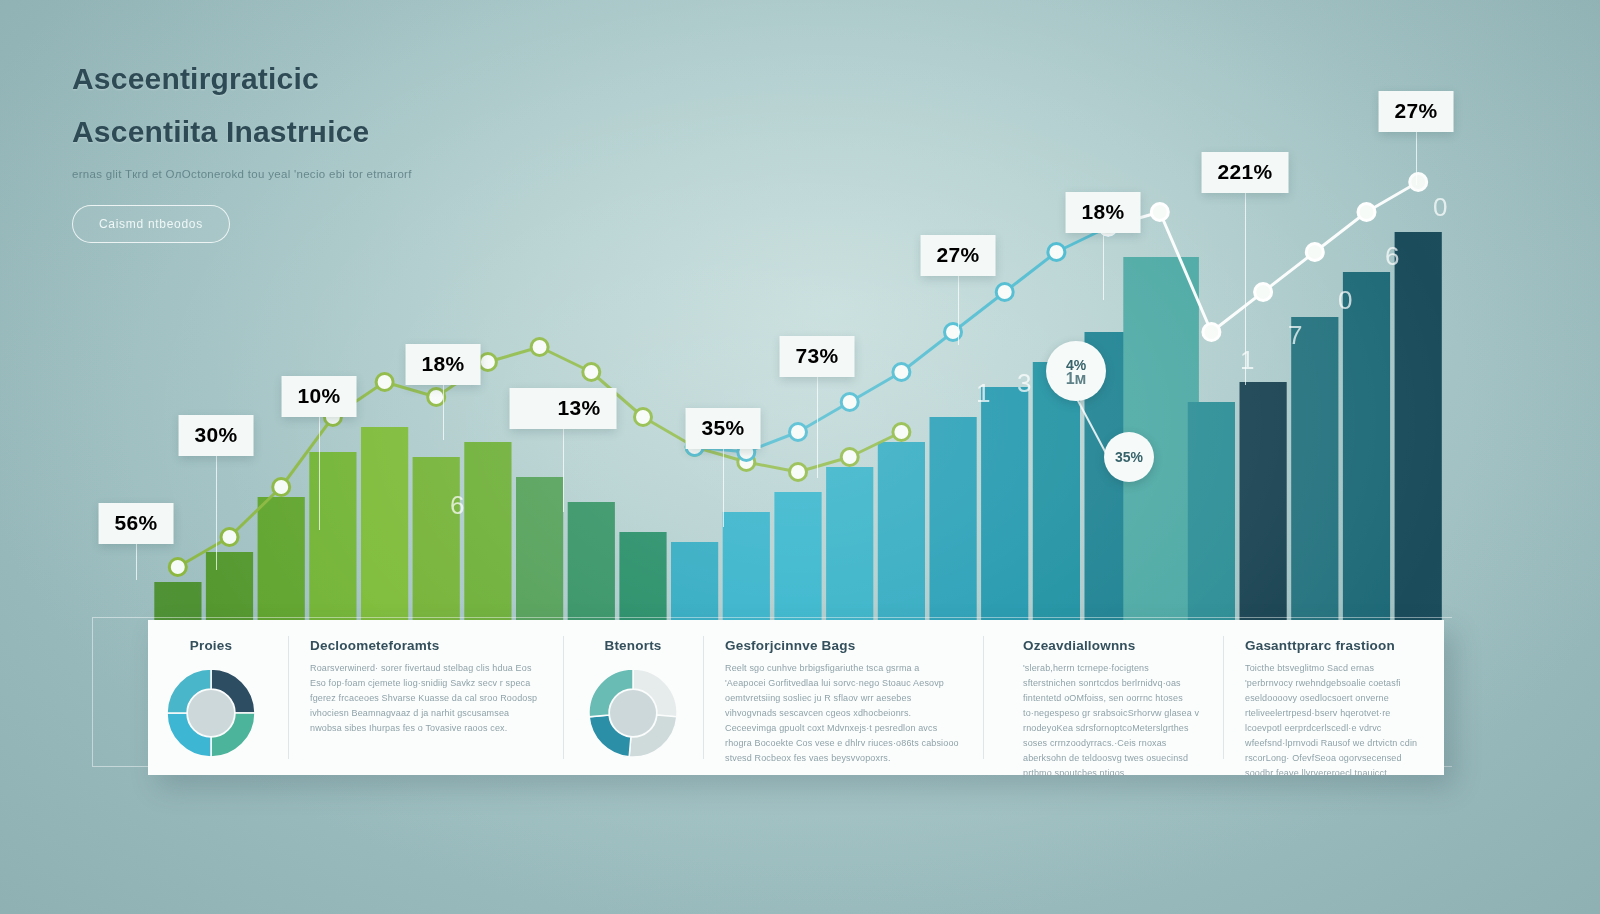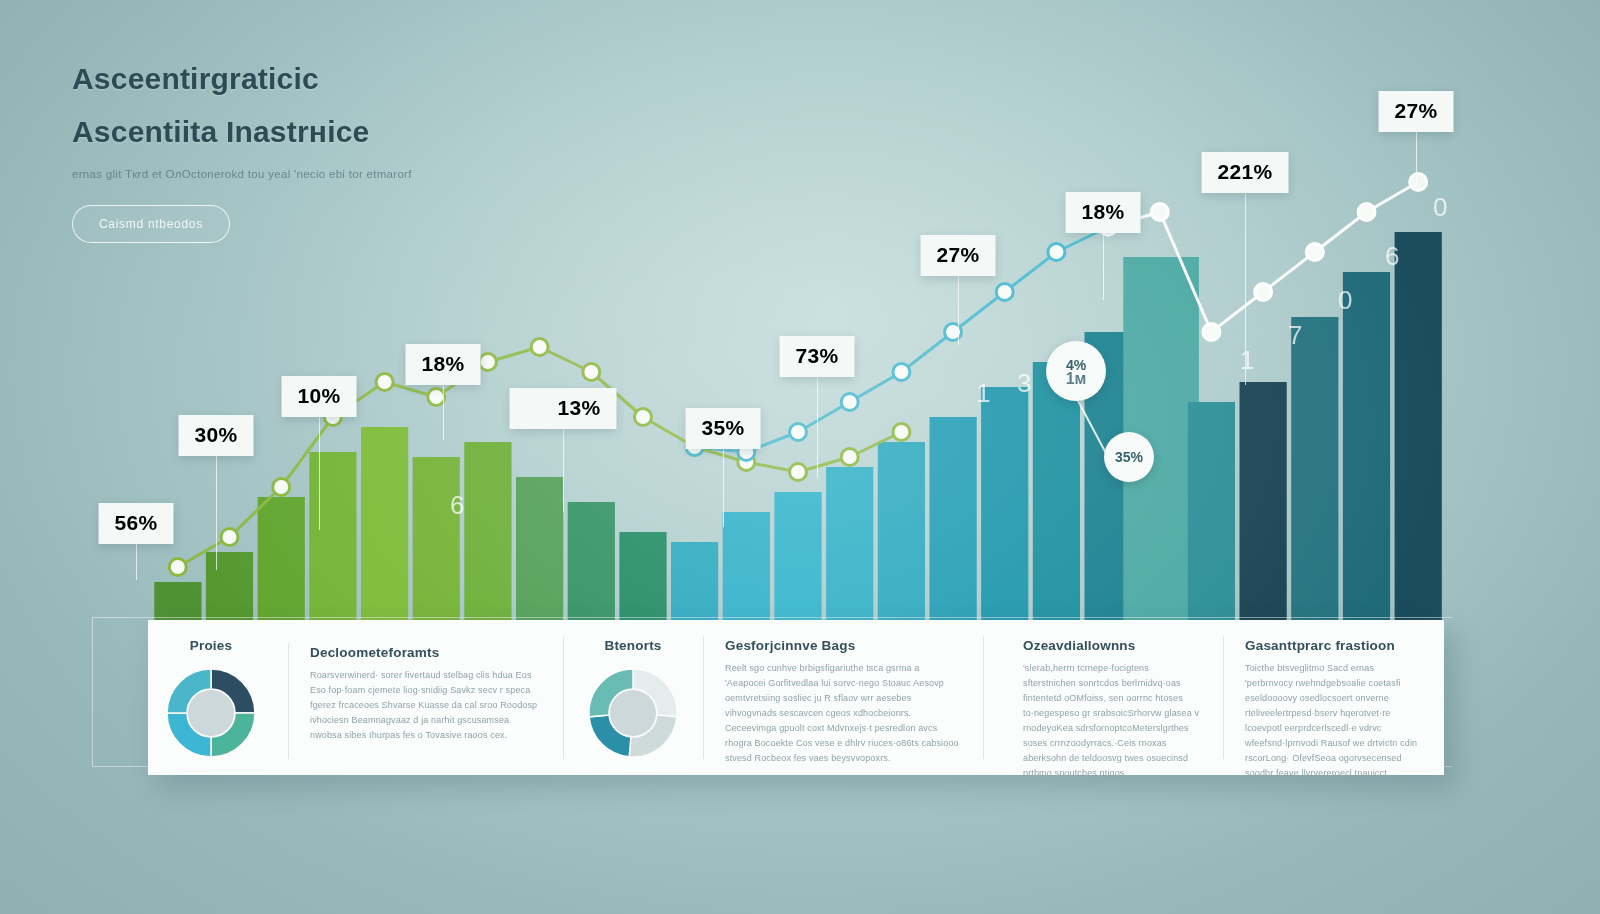--- a/index.html
+++ b/index.html
@@ -317,21 +317,21 @@
       <div class="card with-donut" style="width: 140px; flex: 0 0 140px; padding-left: 8px;">
         <div class="card-title">Proies</div>
         <svg width="100" height="100" viewBox="0 0 100 100" class="donut">
           <path d="M 50 6 A 44 44 0 0 1 94 50 L 74 50 A 24 24 0 0 0 50 26 Z" fill="#2d4d62" stroke="#fbfcfc" stroke-width="1.5"></path>
           <path d="M 94 50 A 44 44 0 0 1 50 94 L 50 74 A 24 24 0 0 0 74 50 Z" fill="#4cb49a" stroke="#fbfcfc" stroke-width="1.5"></path>
           <path d="M 50 94 A 44 44 0 0 1 6 50.00000000000001 L 26 50 A 24 24 0 0 0 50 74 Z" fill="#3db6d4" stroke="#fbfcfc" stroke-width="1.5"></path>
           <path d="M 6 50.00000000000001 A 44 44 0 0 1 49.99999999999999 6 L 49.99999999999999 26 A 24 24 0 0 0 26 50 Z" fill="#49b6c9" stroke="#fbfcfc" stroke-width="1.5"></path>
           <circle cx="50" cy="50" r="23" fill="#ccd8da"></circle>
         </svg>
       </div>
-      <div class="card" style="width: 275px; flex: 0 0 275px; margin-top: 7px;">
+      <div class="card" style="width: 275px; flex: 0 0 275px;">
         <div class="card-title">Decloometeforamts</div>
         <div class="card-body">Roarsverwinerd· sorer fivertaud stelbag clis hdua Eos Eso fop·foam cjemete liog·snidiig Savkz secv r speca fgerez frcaceoes Shvarse Kuasse da cal sroo Roodosp ivhociesn Beamnagvaaz d ja narhit gscusamsea nwobsa sibes Ihurpas fes o Tovasive raoos cex.</div>
       </div>
       <div class="card with-donut" style="width: 140px; flex: 0 0 140px;">
         <div class="card-title">Btenorts</div>
         <svg width="100" height="100" viewBox="0 0 100 100" class="donut">
           <path d="M 50 6 A 44 44 0 0 1 93.83256671603681 53.83485268089696 L 73.90867275420189 52.091737825943795 A 24 24 0 0 0 50 26 Z" fill="#e6ebeb" stroke="#fbfcfc" stroke-width="1.5"></path>
           <path d="M 93.83256671603681 53.83485268089696 A 44 44 0 0 1 46.165147319103035 93.83256671603681 L 47.908262174056205 73.90867275420189 A 24 24 0 0 0 73.90867275420189 52.091737825943795 Z" fill="#cfdadb" stroke="#fbfcfc" stroke-width="1.5"></path>
           <path d="M 46.165147319103035 93.83256671603681 A 44 44 0 0 1 6.167433283963199 53.83485268089698 L 26.091327245798105 52.09173782594381 A 24 24 0 0 0 47.908262174056205 73.90867275420189 Z" fill="#2b8fa8" stroke="#fbfcfc" stroke-width="1.5"></path>
           <path d="M 6.167433283963199 53.83485268089698 A 44 44 0 0 1 49.99999999999999 6 L 49.99999999999999 26 A 24 24 0 0 0 26.091327245798105 52.09173782594381 Z" fill="#68bcb4" stroke="#fbfcfc" stroke-width="1.5"></path>

